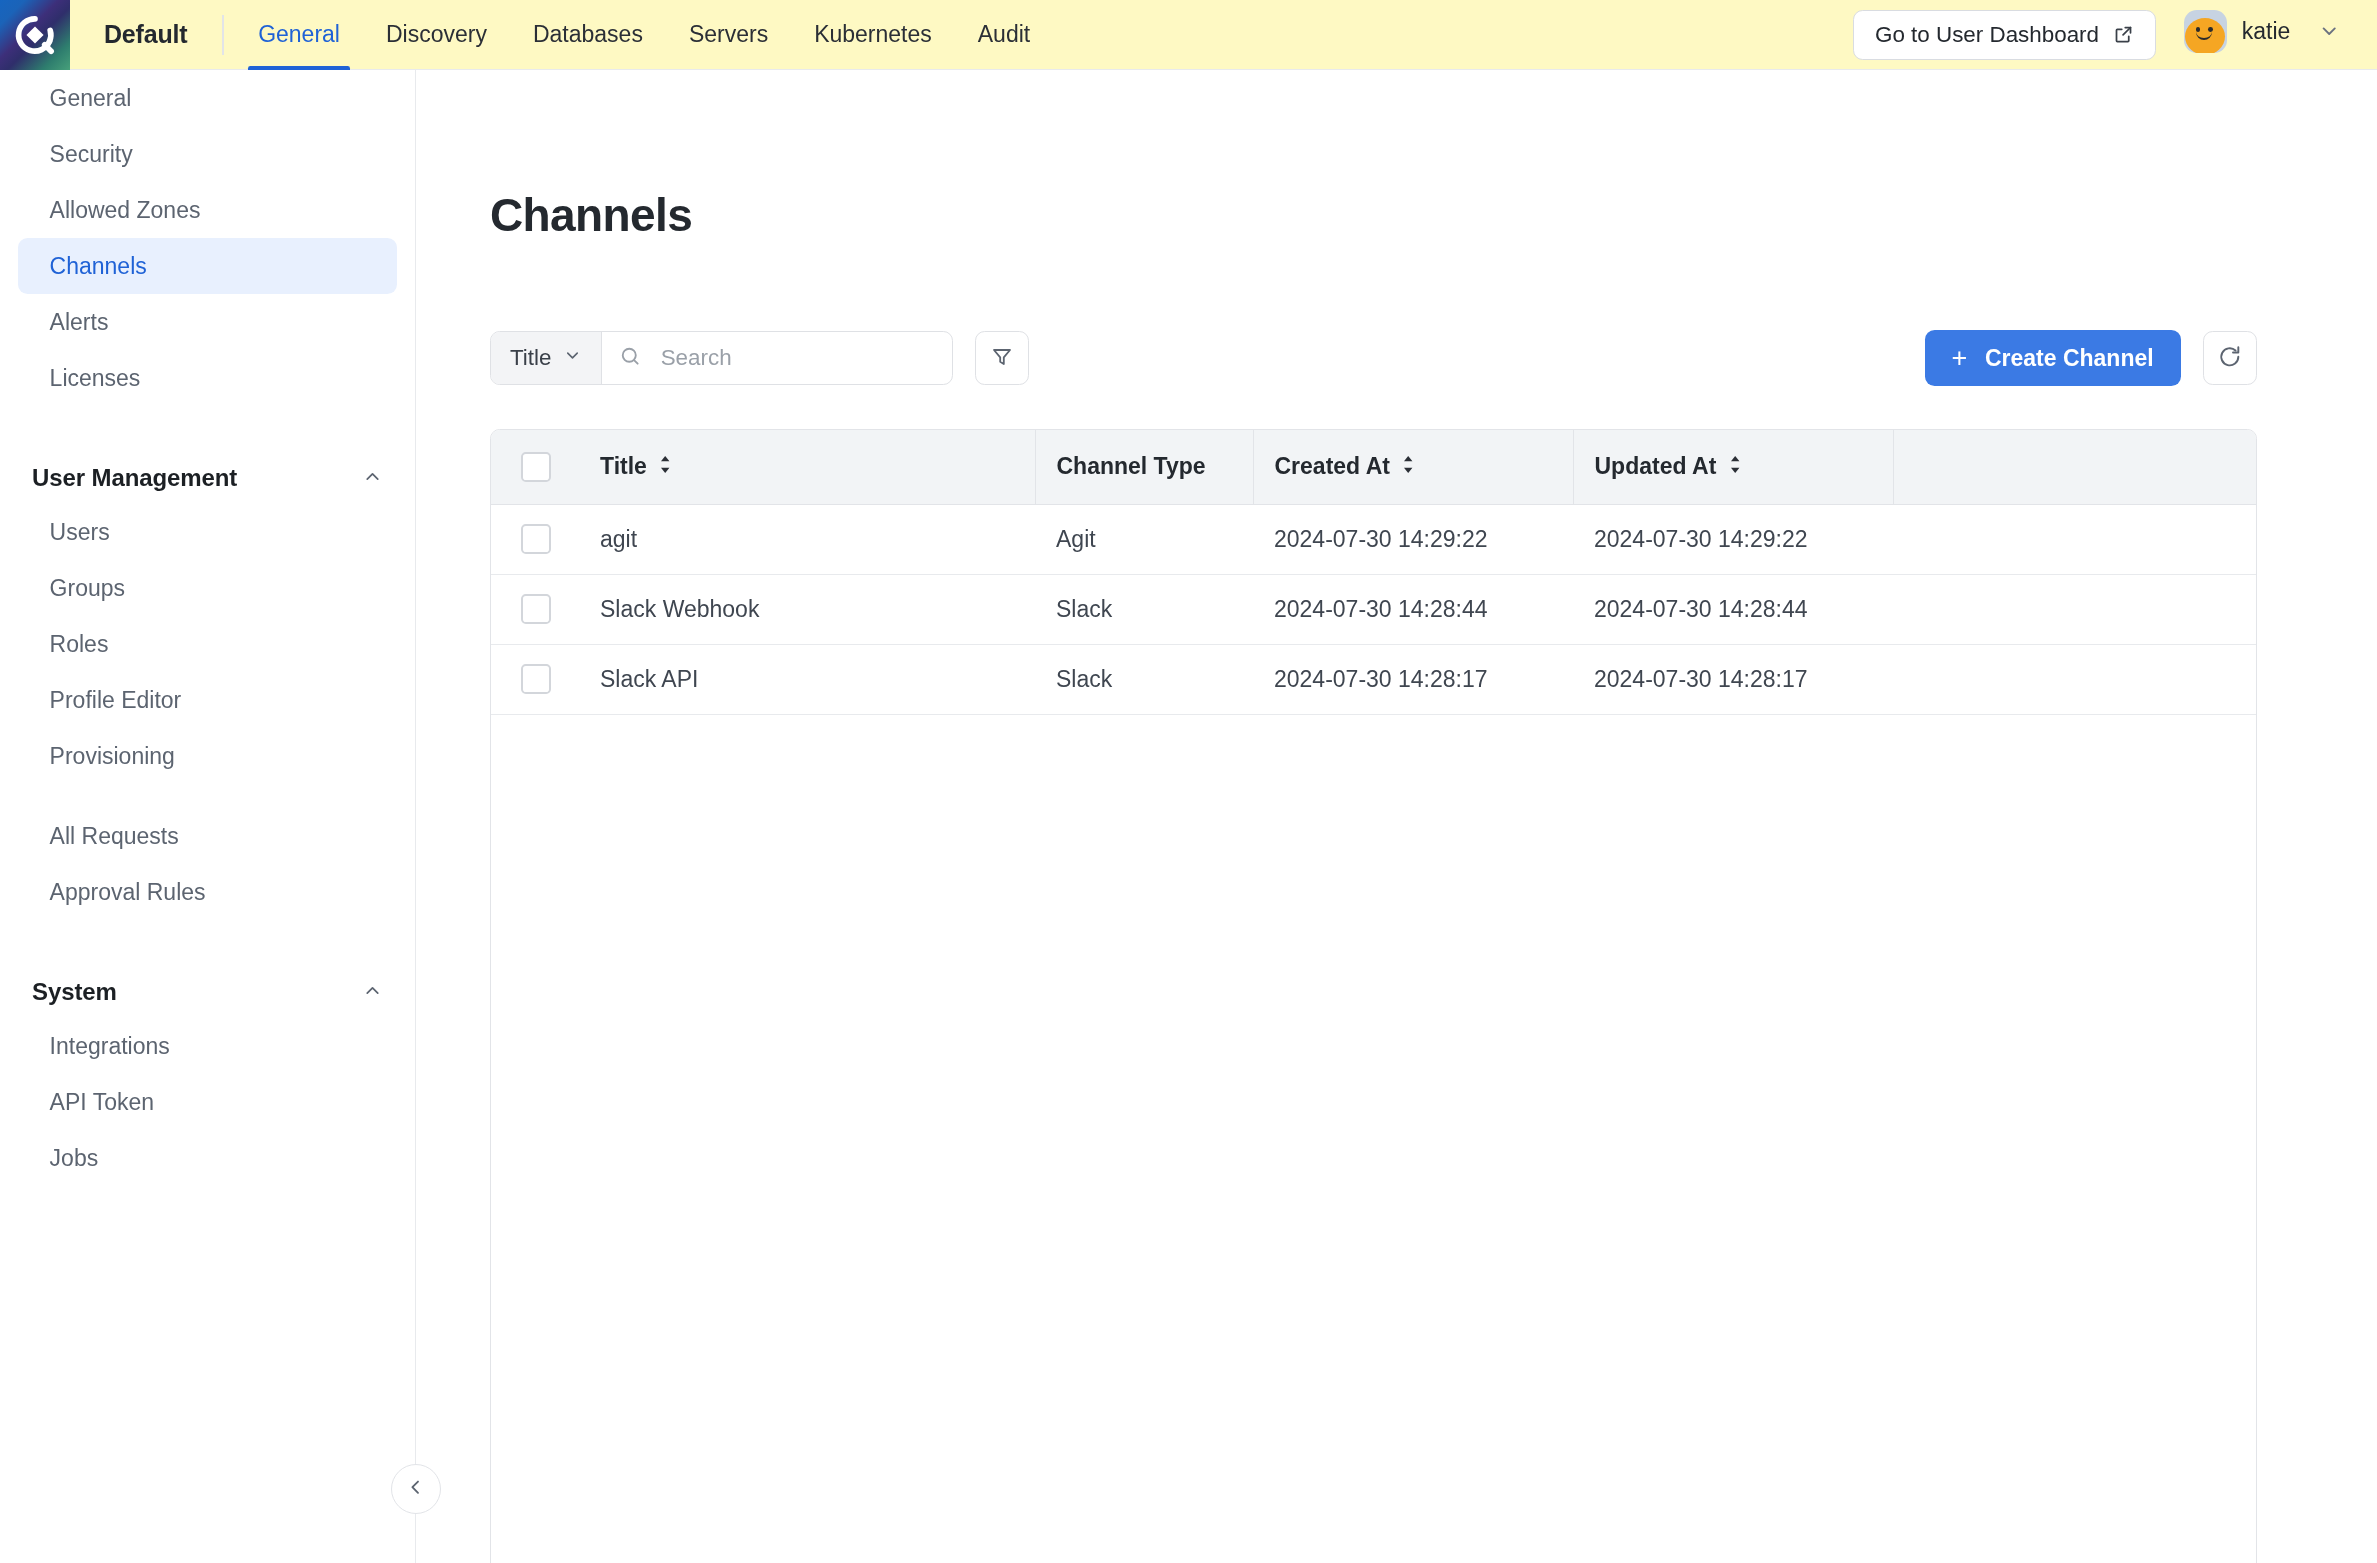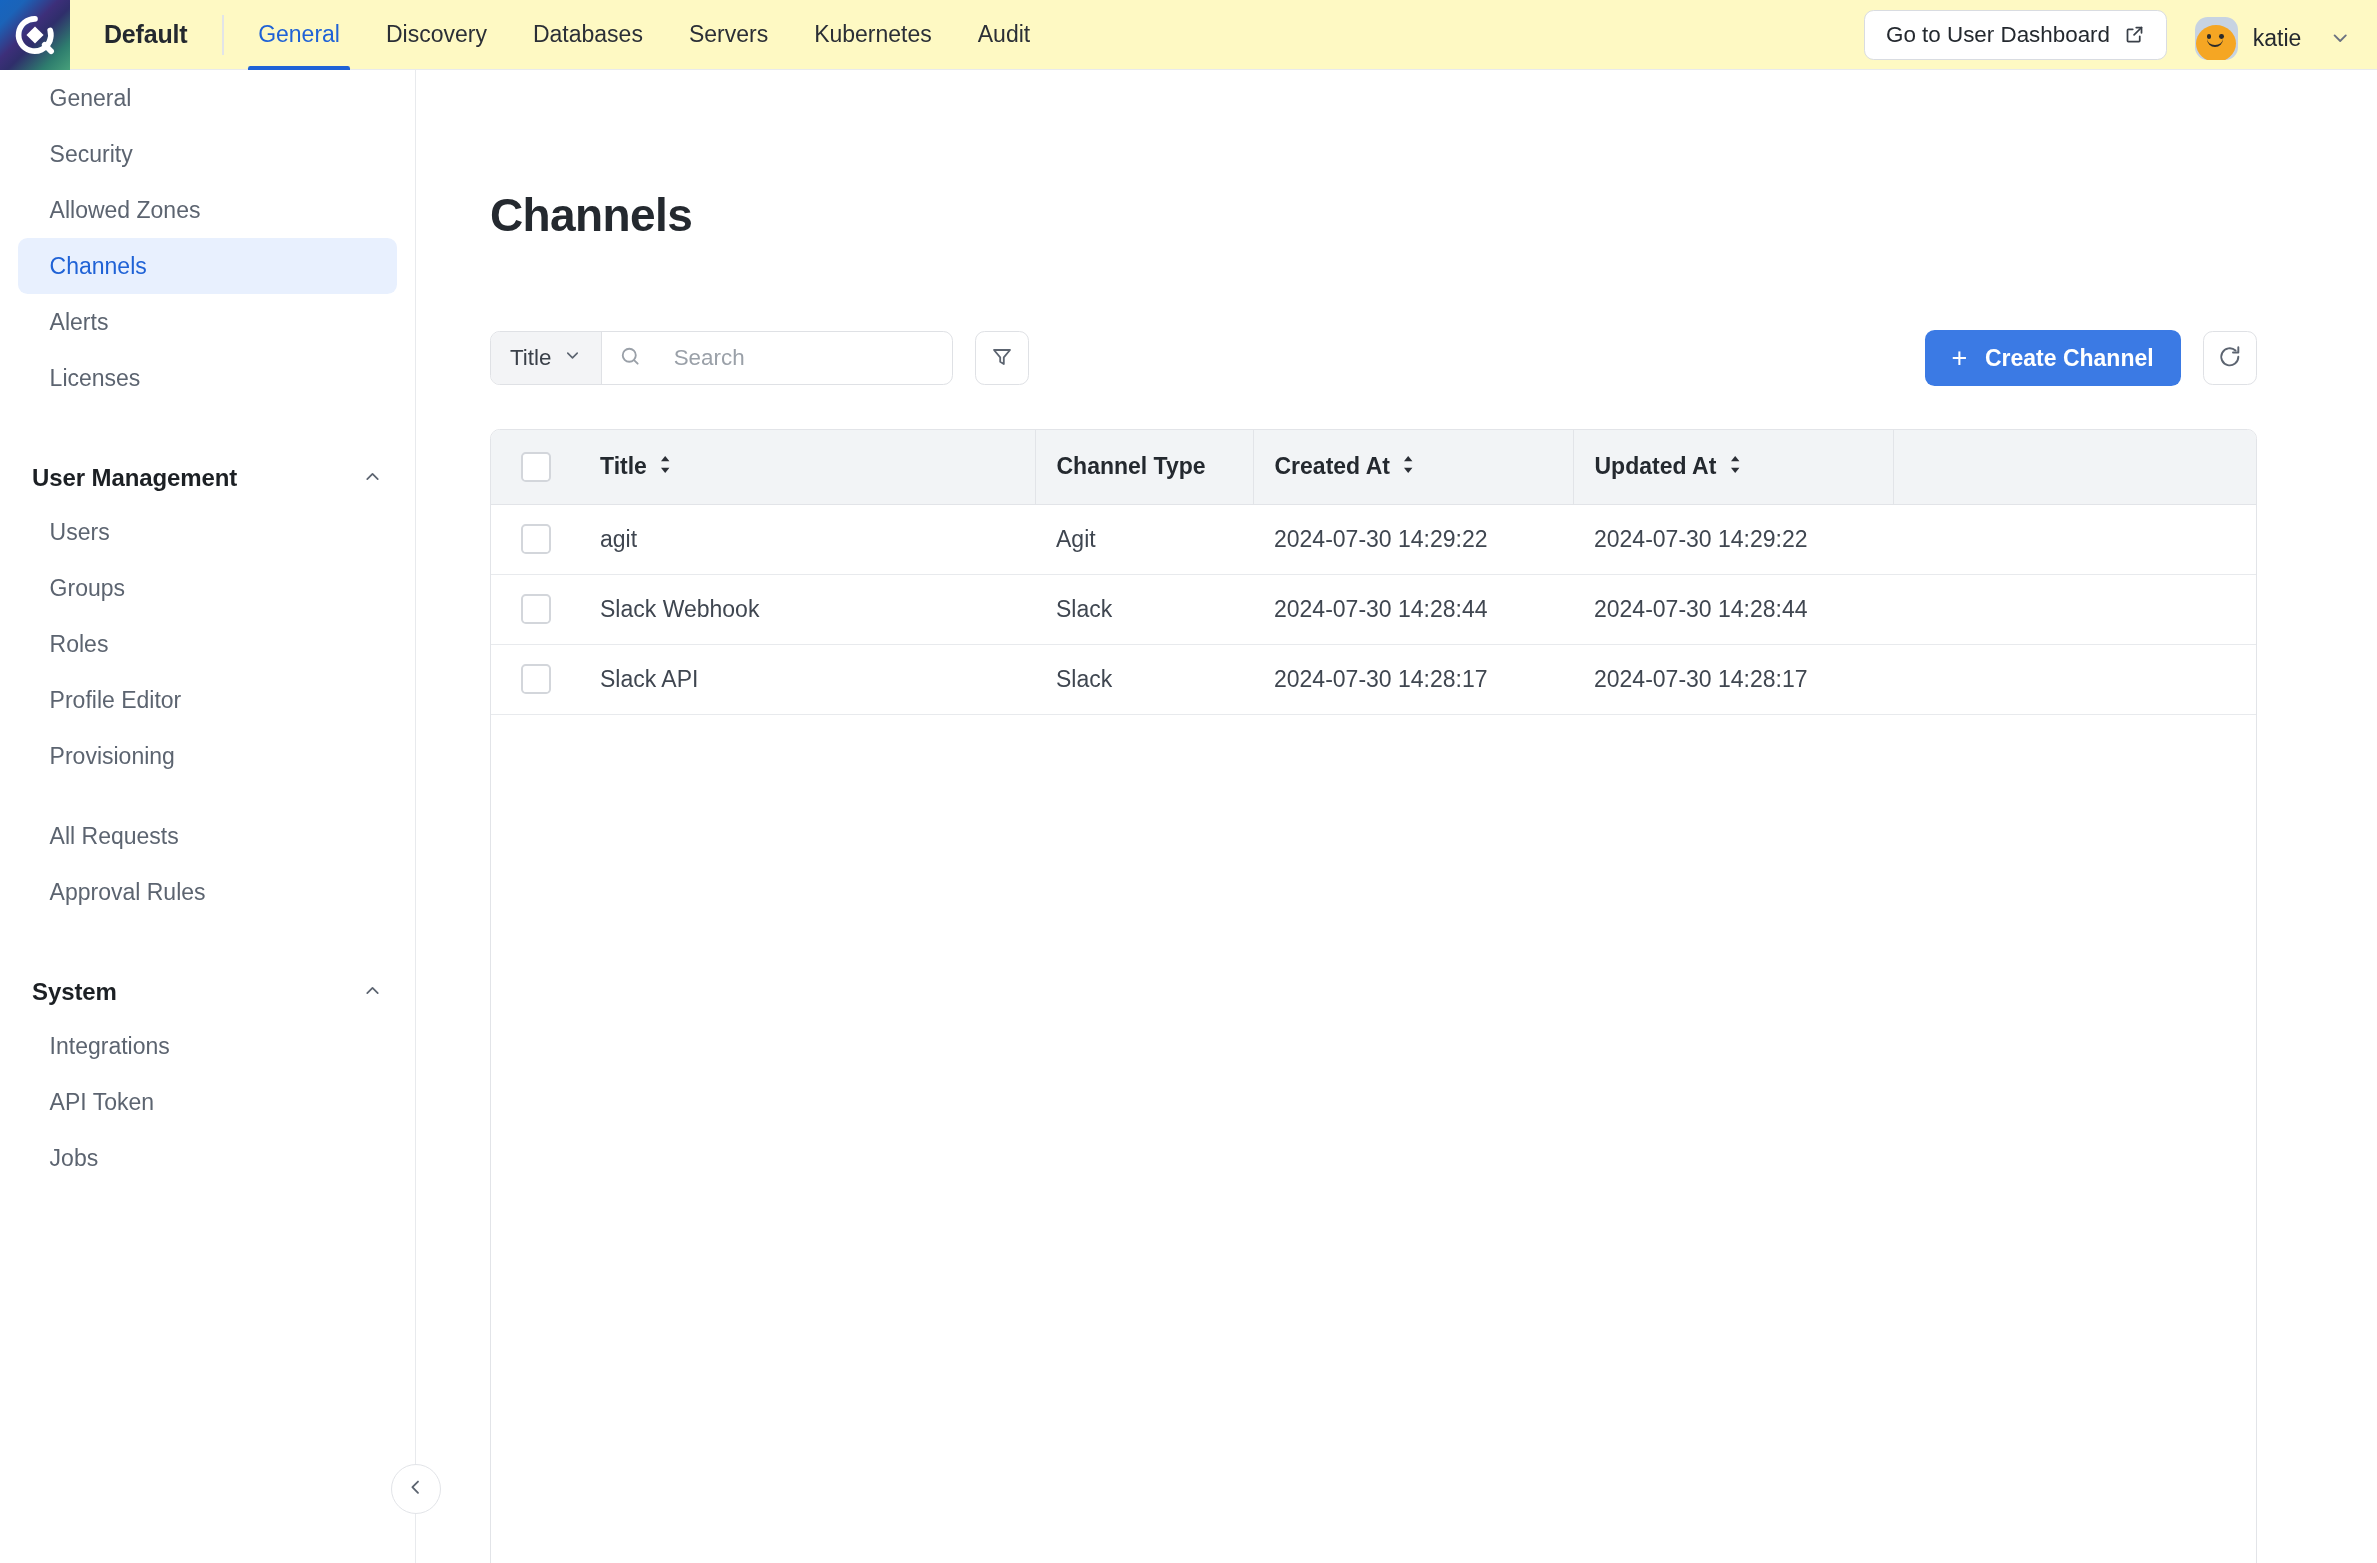--- a/index.html
+++ b/index.html
@@ -70,22 +70,22 @@
     left: 12.8px; right: 12.8px;
     bottom: -1.6px;
     height: 4.8px;
     background: #1f62d6;
     border-radius: 2.4px 2.4px 0 0;
   }
 
   .topbar-right {
     margin-left: auto;
     display: flex;
-    align-items: flex-end;
-    padding-right: 26px;
+    align-items: flex-start;
+    padding-right: 37px;
     gap: 0;
   }
   .dash-btn {
     display: flex;
     align-items: center;
     gap: 14.4px;
     height: 50px;
     padding: 0 21px;
     border: 1.6px solid #d9dce1;
     border-radius: 9.6px;
@@ -238,21 +238,21 @@
     background: #f3f4f6;
     border-right: 1.6px solid #dfe1e5;
     font-size: 22.4px;
     color: #3a4049;
     cursor: pointer;
     white-space: nowrap;
   }
   .search-field {
     display: flex;
     align-items: center;
-    gap: 32px;
+    gap: 19px;
     width: 350px;
     padding: 0 17.6px;
     cursor: text;
   }
   .search-input {
     border: 0;
     outline: 0;
     font-size: 22.4px;
     font-family: inherit;
     color: #3a4049;

